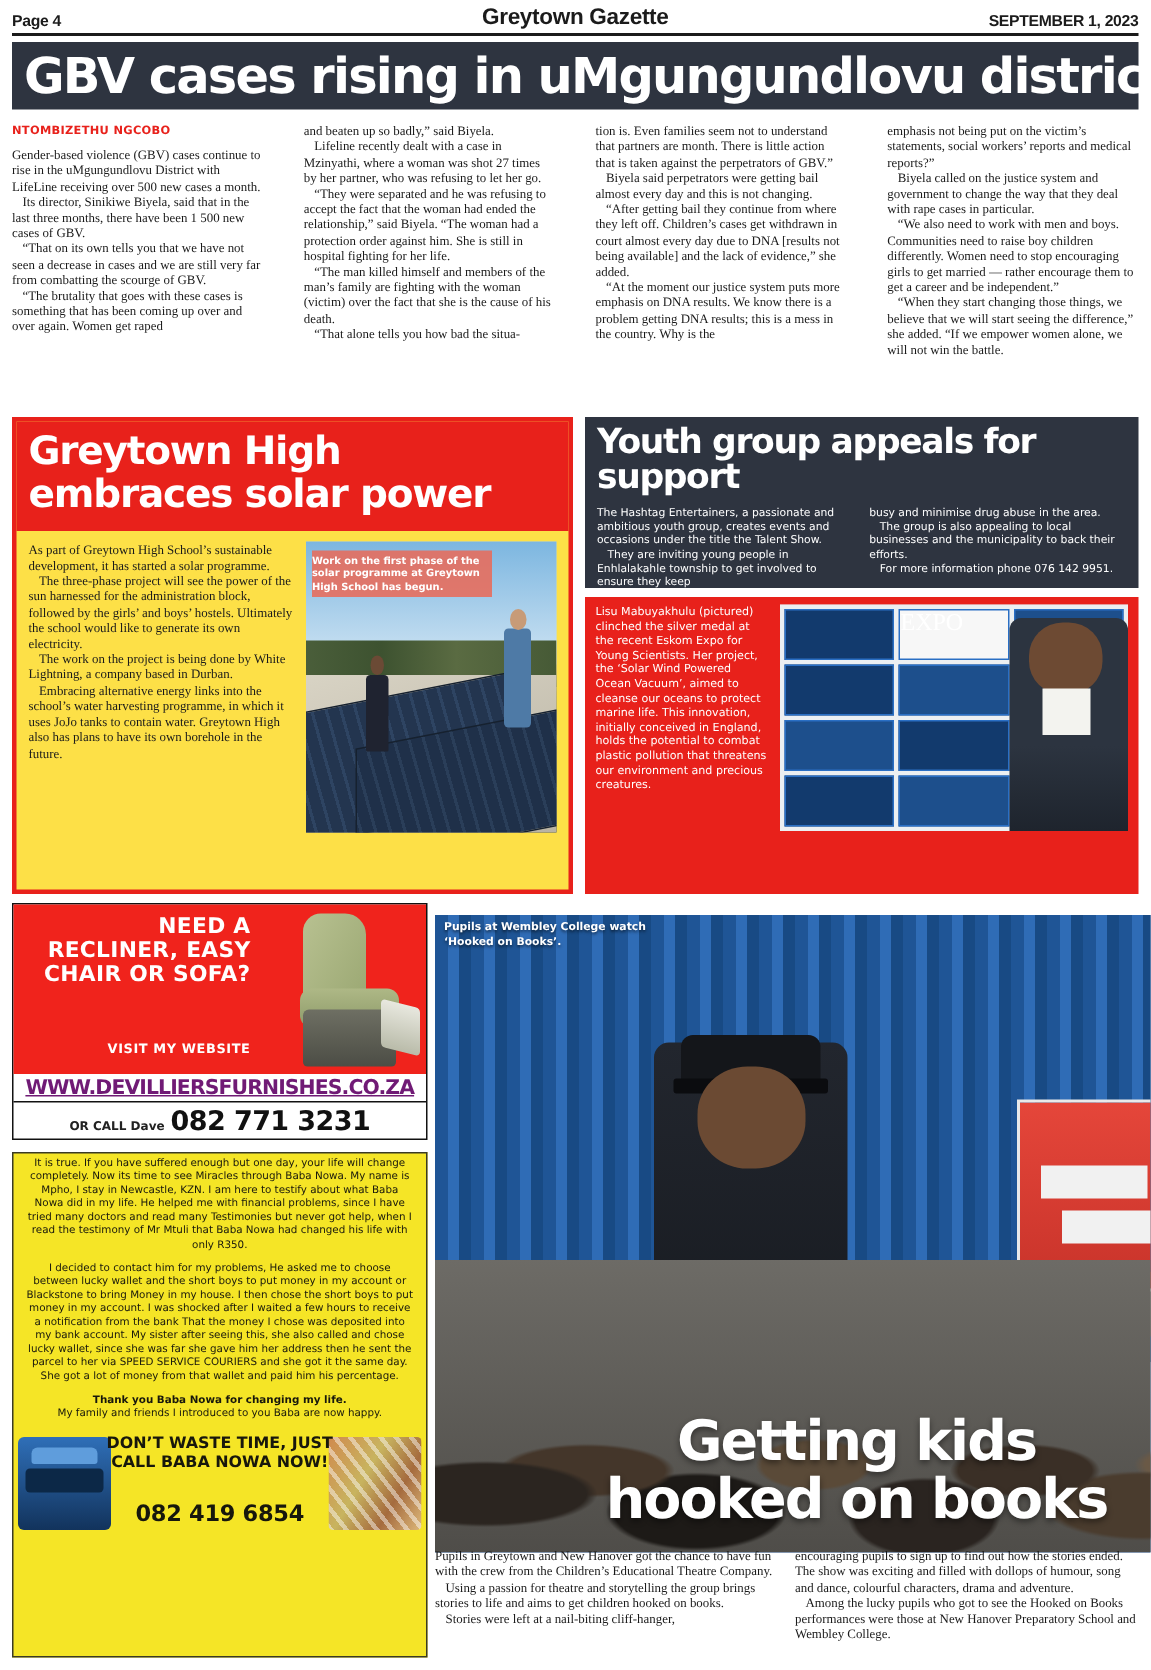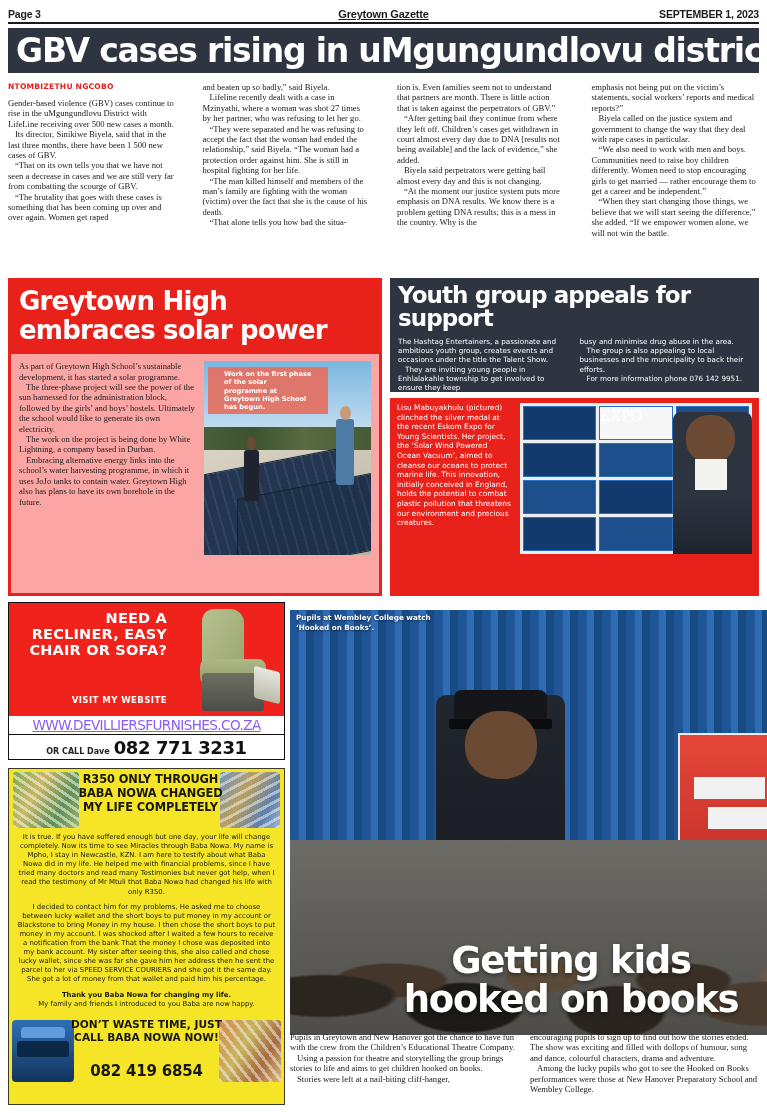--- a/index.html
+++ b/index.html
@@ -13,21 +13,21 @@
 
   
   .masthead {
     position:absolute; left:8px; top:4px; width:751px; height:20px;
     display:flex; align-items:flex-end; justify-content:space-between;
     border-bottom:2px solid #1b1b1b;
     font-family:"Liberation Sans", sans-serif;
     font-weight:bold; font-size:10.5px; color:#1b1b1b;
     padding-bottom:2px; letter-spacing:-0.2px;
   }
-  .masthead .center { position:absolute; left:0; right:0; text-align:center; font-size:11px;text-decoration:underline; }
+  .masthead .center { position:absolute; left:0; right:0; text-align:center; font-size:15px; }
 
   
   .mainhead {
     position:absolute; left:8px; top:28px; width:751px; height:45px;
     background:#2e3440; color:#fff;
     display:flex; align-items:center; padding:0 8px;
   }
   .mainhead h1 {
     font-family:"DejaVu Sans", sans-serif;
     font-weight:bold; font-size:33px; line-height:1;
@@ -43,21 +43,21 @@
     font-size:7.6px; color:#e8211b; letter-spacing:0.2px;
     margin-bottom:7px; text-transform:uppercase;
   }
   .bodytext { font-family:"Liberation Serif", serif; font-size:8.6px; line-height:10.4px; color:#1a1a1a; text-align:left; }
   .bodytext p { margin:0; }
   .bodytext p.ind { text-indent:7px; }
 
   
   .solar {
     position:absolute; left:8px; top:278px; width:374px; height:318px;
-    border:3px solid #e8211b; background:#fca5a5;
+    border:3px solid #e8211b; background:#fde047;
   }
   .solar .bar { background:#e8211b; color:#fff; padding:6px 8px 9px 8px; }
   .solar .bar h2 {
     font-family:"DejaVu Sans", sans-serif; font-weight:bold;
     font-size:26px; line-height:1.12; letter-spacing:-0.8px;
   }
   .solar .body { display:flex; padding:7px 8px 8px 8px; gap:8px; }
   .solar .body .txt { width:178px; font-family:"Liberation Serif", serif;
       font-size:8.6px; line-height:10.4px; color:#1a1a1a; }
   .solar .body .txt p.ind { text-indent:7px; }
@@ -79,21 +79,21 @@
   .photo-solar .person1 { position:absolute; left:24%; top:46%; width:9%; height:26%;
       background:#1f2330; border-radius:3px 3px 1px 1px; }
   .photo-solar .person1::after { content:""; position:absolute; left:22%; top:-26%; width:58%; height:26%;
       background:#6b4a35; border-radius:50%; }
   .photo-solar .person2 { position:absolute; right:10%; top:30%; width:11%; height:34%;
       background:#4e7aa6; border-radius:3px; }
   .photo-solar .person2::after { content:""; position:absolute; left:20%; top:-20%; width:60%; height:21%;
       background:#c79b78; border-radius:50%; }
   .cap-solar {
     position:absolute; left:4px; top:6px; width:120px;
-    background:rgba(232,107,90,0.88); color:#fff; padding:3px 16px;
+    background:rgba(232,107,90,0.88); color:#fff; padding:3px 0;
     font-family:"DejaVu Sans", sans-serif; font-size:6.6px; line-height:8.2px; font-weight:bold;
   }
 
   
   .youth {
     position:absolute; left:390px; top:278px; width:369px; height:114px;
     background:#2e3440; color:#fff; padding:6px 8px 7px 8px;
   }
   .youth h2 { font-family:"DejaVu Sans", sans-serif; font-weight:bold;
       font-size:23px; line-height:1; letter-spacing:-0.9px; margin-bottom:7px; }
@@ -140,22 +140,22 @@
   .chair { position:absolute; right:6px; top:4px; width:108px; height:106px; }
   .chair .back { position:absolute; right:34px; top:2px; width:42px; height:62px;
       background:linear-gradient(120deg,#b8c191,#9aa772); border-radius:12px 14px 6px 6px; }
   .chair .seat { position:absolute; right:12px; top:52px; width:66px; height:26px;
       background:linear-gradient(#aeb886,#8d9a69); border-radius:8px; }
   .chair .base { position:absolute; right:14px; top:66px; width:62px; height:38px;
       background:linear-gradient(#6e6f63,#4c4d45); border-radius:4px 4px 3px 3px; }
   .chair .foot { position:absolute; right:-2px; top:62px; width:26px; height:32px;
       background:linear-gradient(#e8e8df,#b9bba9); transform:skewY(14deg); border-radius:3px; }
   .recliner .web {
-    font-family:"DejaVu Sans", sans-serif; font-weight:normal; font-size:13.6px;
-    color:#8b5cf6; text-align:center; letter-spacing:-0.6px;
+    font-family:"DejaVu Sans", sans-serif; font-weight:bold; font-size:13.6px;
+    color:#701a75; text-align:center; letter-spacing:-0.6px;
     border-bottom:1.5px solid #111; padding:1px 0 1px; text-decoration:underline;
   }
   .recliner .phone { display:flex; align-items:baseline; justify-content:center; gap:4px; padding-top:2px; }
   .recliner .phone .small { font-family:"DejaVu Sans", sans-serif; font-size:8px; font-weight:bold; color:#222; }
   .recliner .phone .big { font-family:"DejaVu Sans", sans-serif; font-size:18px; font-weight:bold;
       color:#111; letter-spacing:-0.4px; }
 
   
   .baba {
     position:absolute; left:8px; top:768px; width:277px; height:337px;
@@ -243,21 +243,21 @@
   .books-text .col { width:228px; font-family:"Liberation Serif", serif;
       font-size:8.6px; line-height:10.4px; color:#1a1a1a; }
   .books-text .col p.ind { text-indent:7px; }
 </style>
 </head>
 <body>
 
 <div class="page">
 
   <div class="masthead">
-    <span>Page 3</span>
+    <span>Page 4</span>
     <span class="center">Greytown Gazette</span>
     <span>SEPTEMBER 1, 2023</span>
   </div>
 
   <div class="mainhead">
     <h1>GBV cases rising in uMgungundlovu district</h1>
   </div>
 
   <div class="lead">
     <div class="col">
@@ -274,22 +274,22 @@
         <p>and beaten up so badly,” said Biyela.</p>
         <p class="ind">Lifeline recently dealt with a case in Mzinyathi, where a woman was shot 27 times by her partner, who was refusing to let her go.</p>
         <p class="ind">“They were separated and he was refusing to accept the fact that the woman had ended the relationship,” said Biyela. “The woman had a protection order against him. She is still in hospital fighting for her life.</p>
         <p class="ind">“The man killed himself and members of the man’s family are fighting with the woman (victim) over the fact that she is the cause of his death.</p>
         <p class="ind">“That alone tells you how bad the situa-</p>
       </div>
     </div>
     <div class="col">
       <div class="bodytext">
         <p>tion is. Even families seem not to understand that partners are month. There is little action that is taken against the perpetrators of GBV.”</p>
+        <p class="ind">Biyela said perpetrators were getting bail almost every day and this is not changing.</p>
         <p class="ind">“After getting bail they continue from where they left off. Children’s cases get withdrawn in court almost every day due to DNA [results not being available] and the lack of evidence,” she added.</p>
-        <p class="ind">Biyela said perpetrators were getting bail almost every day and this is not changing.</p>
         <p class="ind">“At the moment our justice system puts more emphasis on DNA results. We know there is a problem getting DNA results; this is a mess in the country. Why is the</p>
       </div>
     </div>
     <div class="col">
       <div class="bodytext">
         <p>emphasis not being put on the victim’s statements, social workers’ reports and medical reports?”</p>
         <p class="ind">Biyela called on the justice system and government to change the way that they deal with rape cases in particular.</p>
         <p class="ind">“We also need to work with men and boys. Communities need to raise boy children differently. Women need to stop encouraging girls to get married — rather encourage them to get a career and be independent.”</p>
         <p class="ind">“When they start changing those things, we believe that we will start seeing the difference,” she added. “If we empower women alone, we will not win the battle.</p>
       </div>
@@ -373,25 +373,20 @@
       </div>
     </div>
     <div class="web">WWW.DEVILLIERSFURNISHES.CO.ZA</div>
     <div class="phone">
       <span class="small">OR CALL Dave</span>
       <span class="big">082 771 3231</span>
     </div>
   </div>
 
   <div class="baba">
-    <div class="top">
-      <div class="money-l"></div>
-      <div class="money-r"></div>
-      <h3>R350 ONLY THROUGH BABA NOWA CHANGED MY LIFE COMPLETELY</h3>
-    </div>
     <div class="story">
       <p>It is true. If you have suffered enough but one day, your life will change completely. Now its time to see Miracles through Baba Nowa. My name is Mpho, I stay in Newcastle, KZN.  I am here to testify about what Baba Nowa did in my life. He helped me with financial problems, since I have tried many doctors and read many Testimonies but never got help, when I read the testimony of Mr Mtuli that Baba Nowa had changed his life with only R350.</p>
       <p>I decided to contact him for my problems, He asked me to choose between lucky wallet and the short boys to put money in my account or Blackstone to bring Money in my house. I then chose the short boys to put money in my account. I was shocked after I waited a few hours to receive a notification from the bank That the money I chose was deposited into my bank account. My sister after seeing this, she also called and chose lucky wallet, since she was far she gave him her address then he sent  the parcel to her via SPEED SERVICE COURIERS and she got it the same day. She got a lot of money from that wallet and paid him his percentage.</p>
     </div>
     <div class="thanks">
       <div class="b">Thank you Baba Nowa for changing my life.</div>
       <div>My family and friends I introduced to you Baba are now happy.</div>
     </div>
     <div class="bottom">
       <div class="car"></div>

